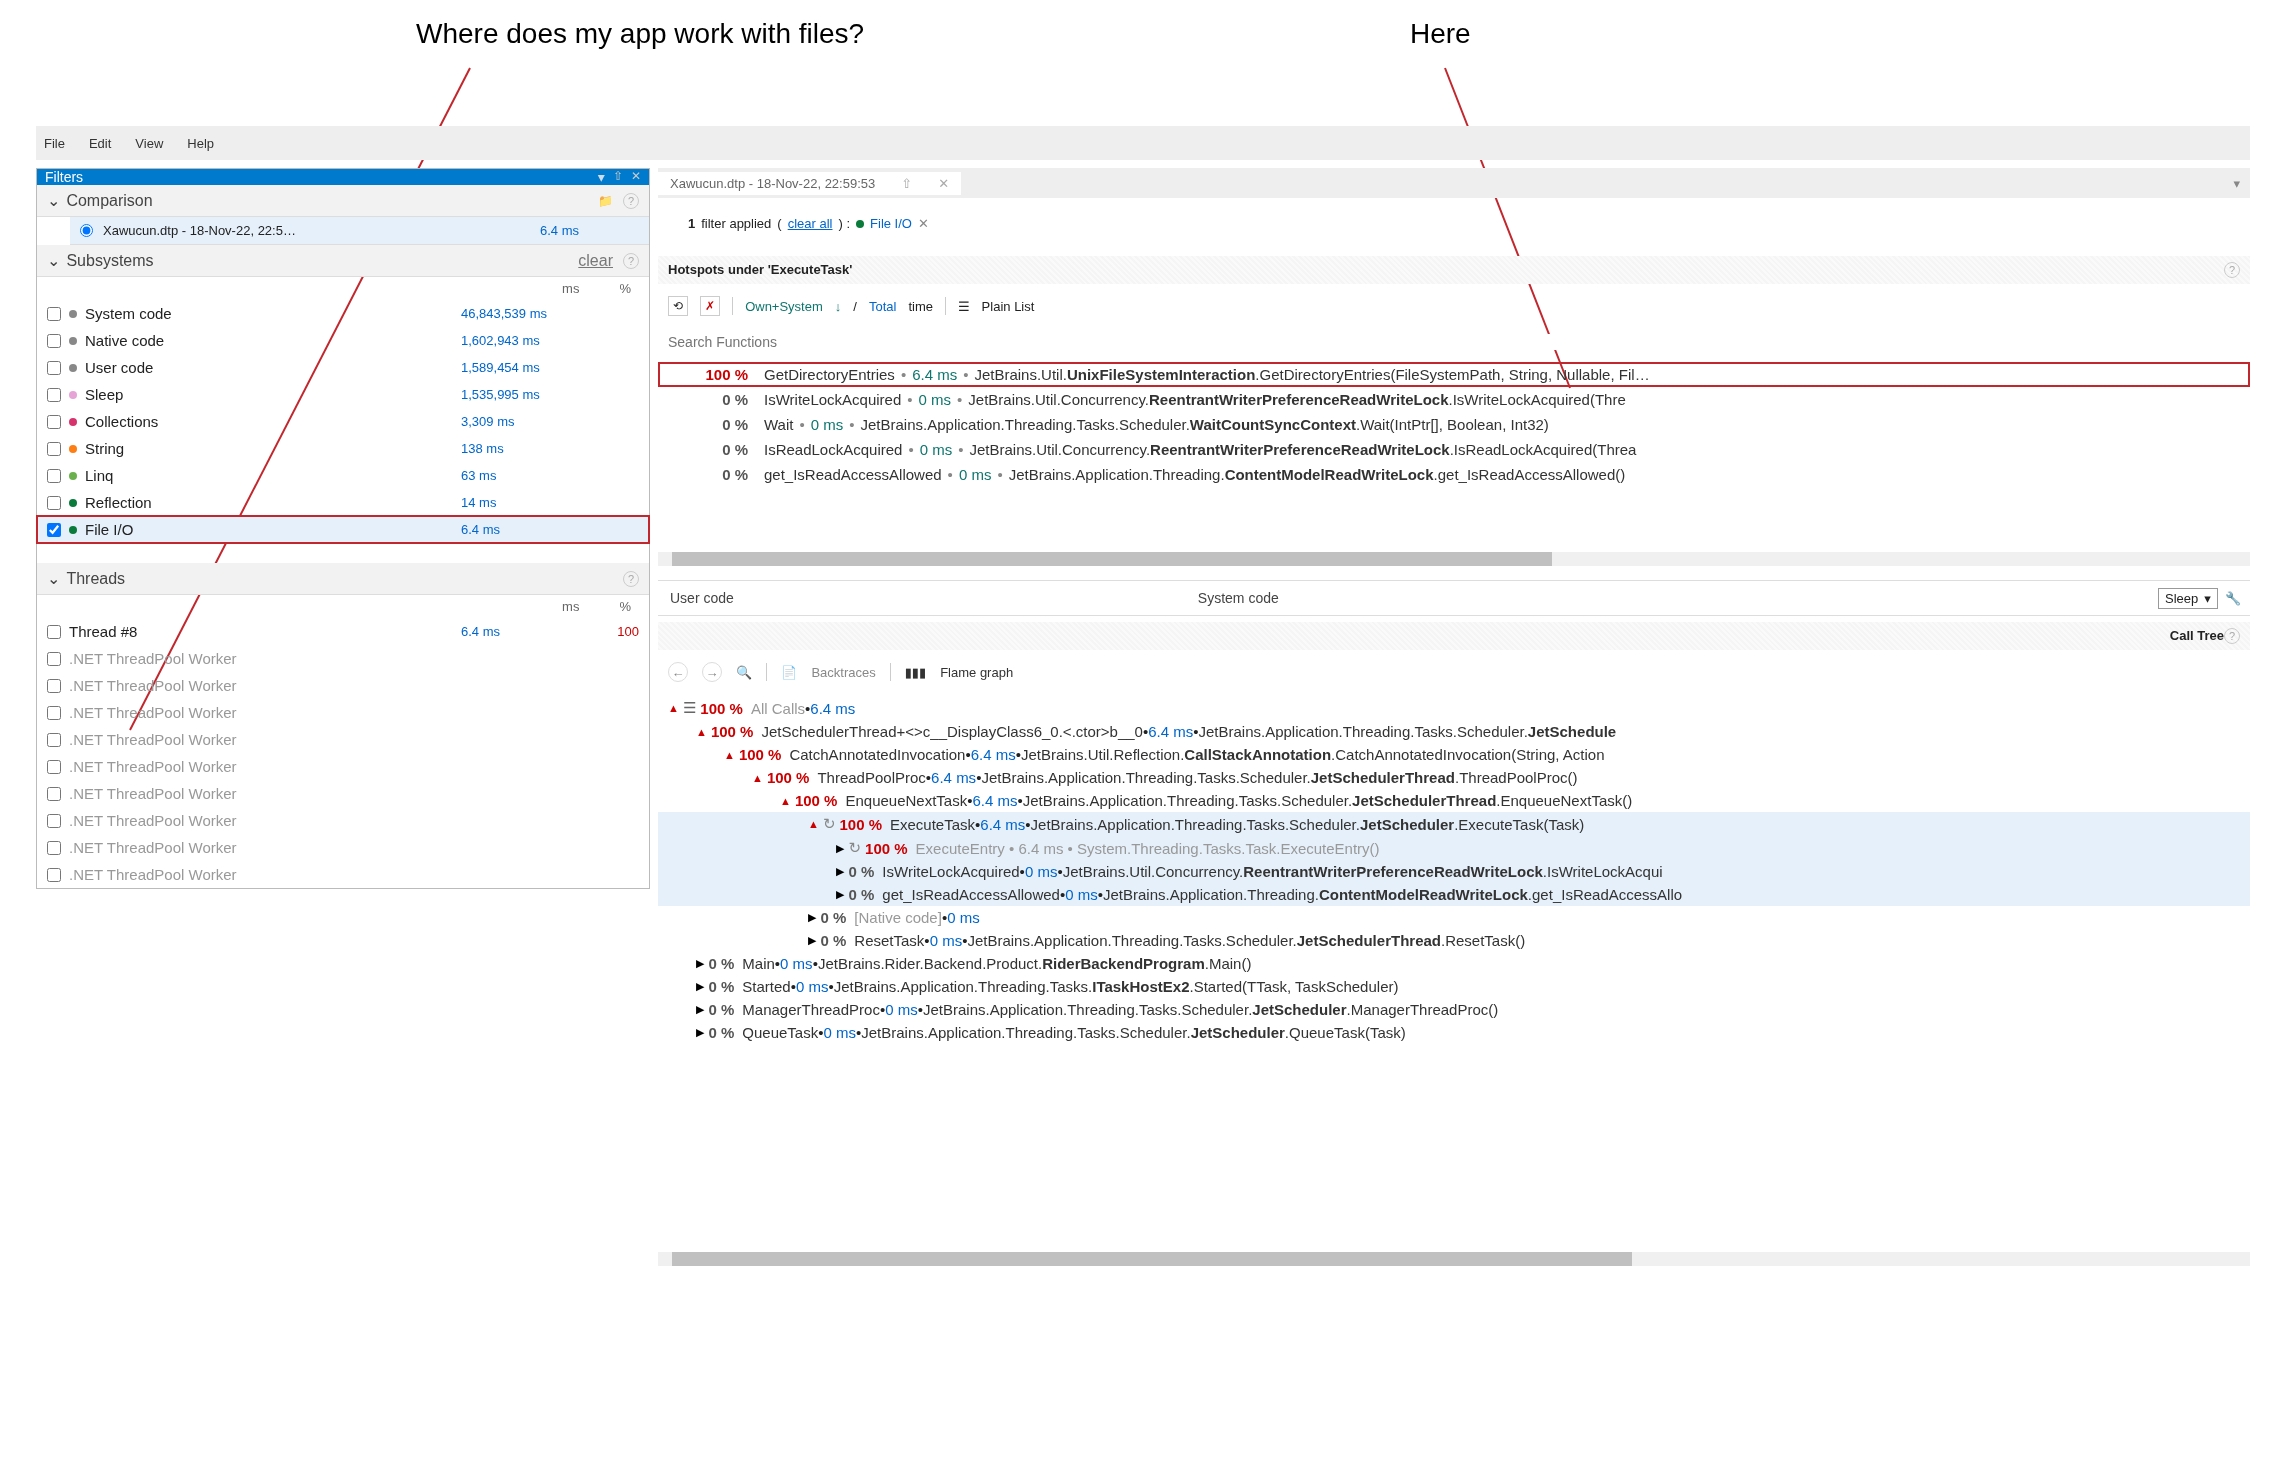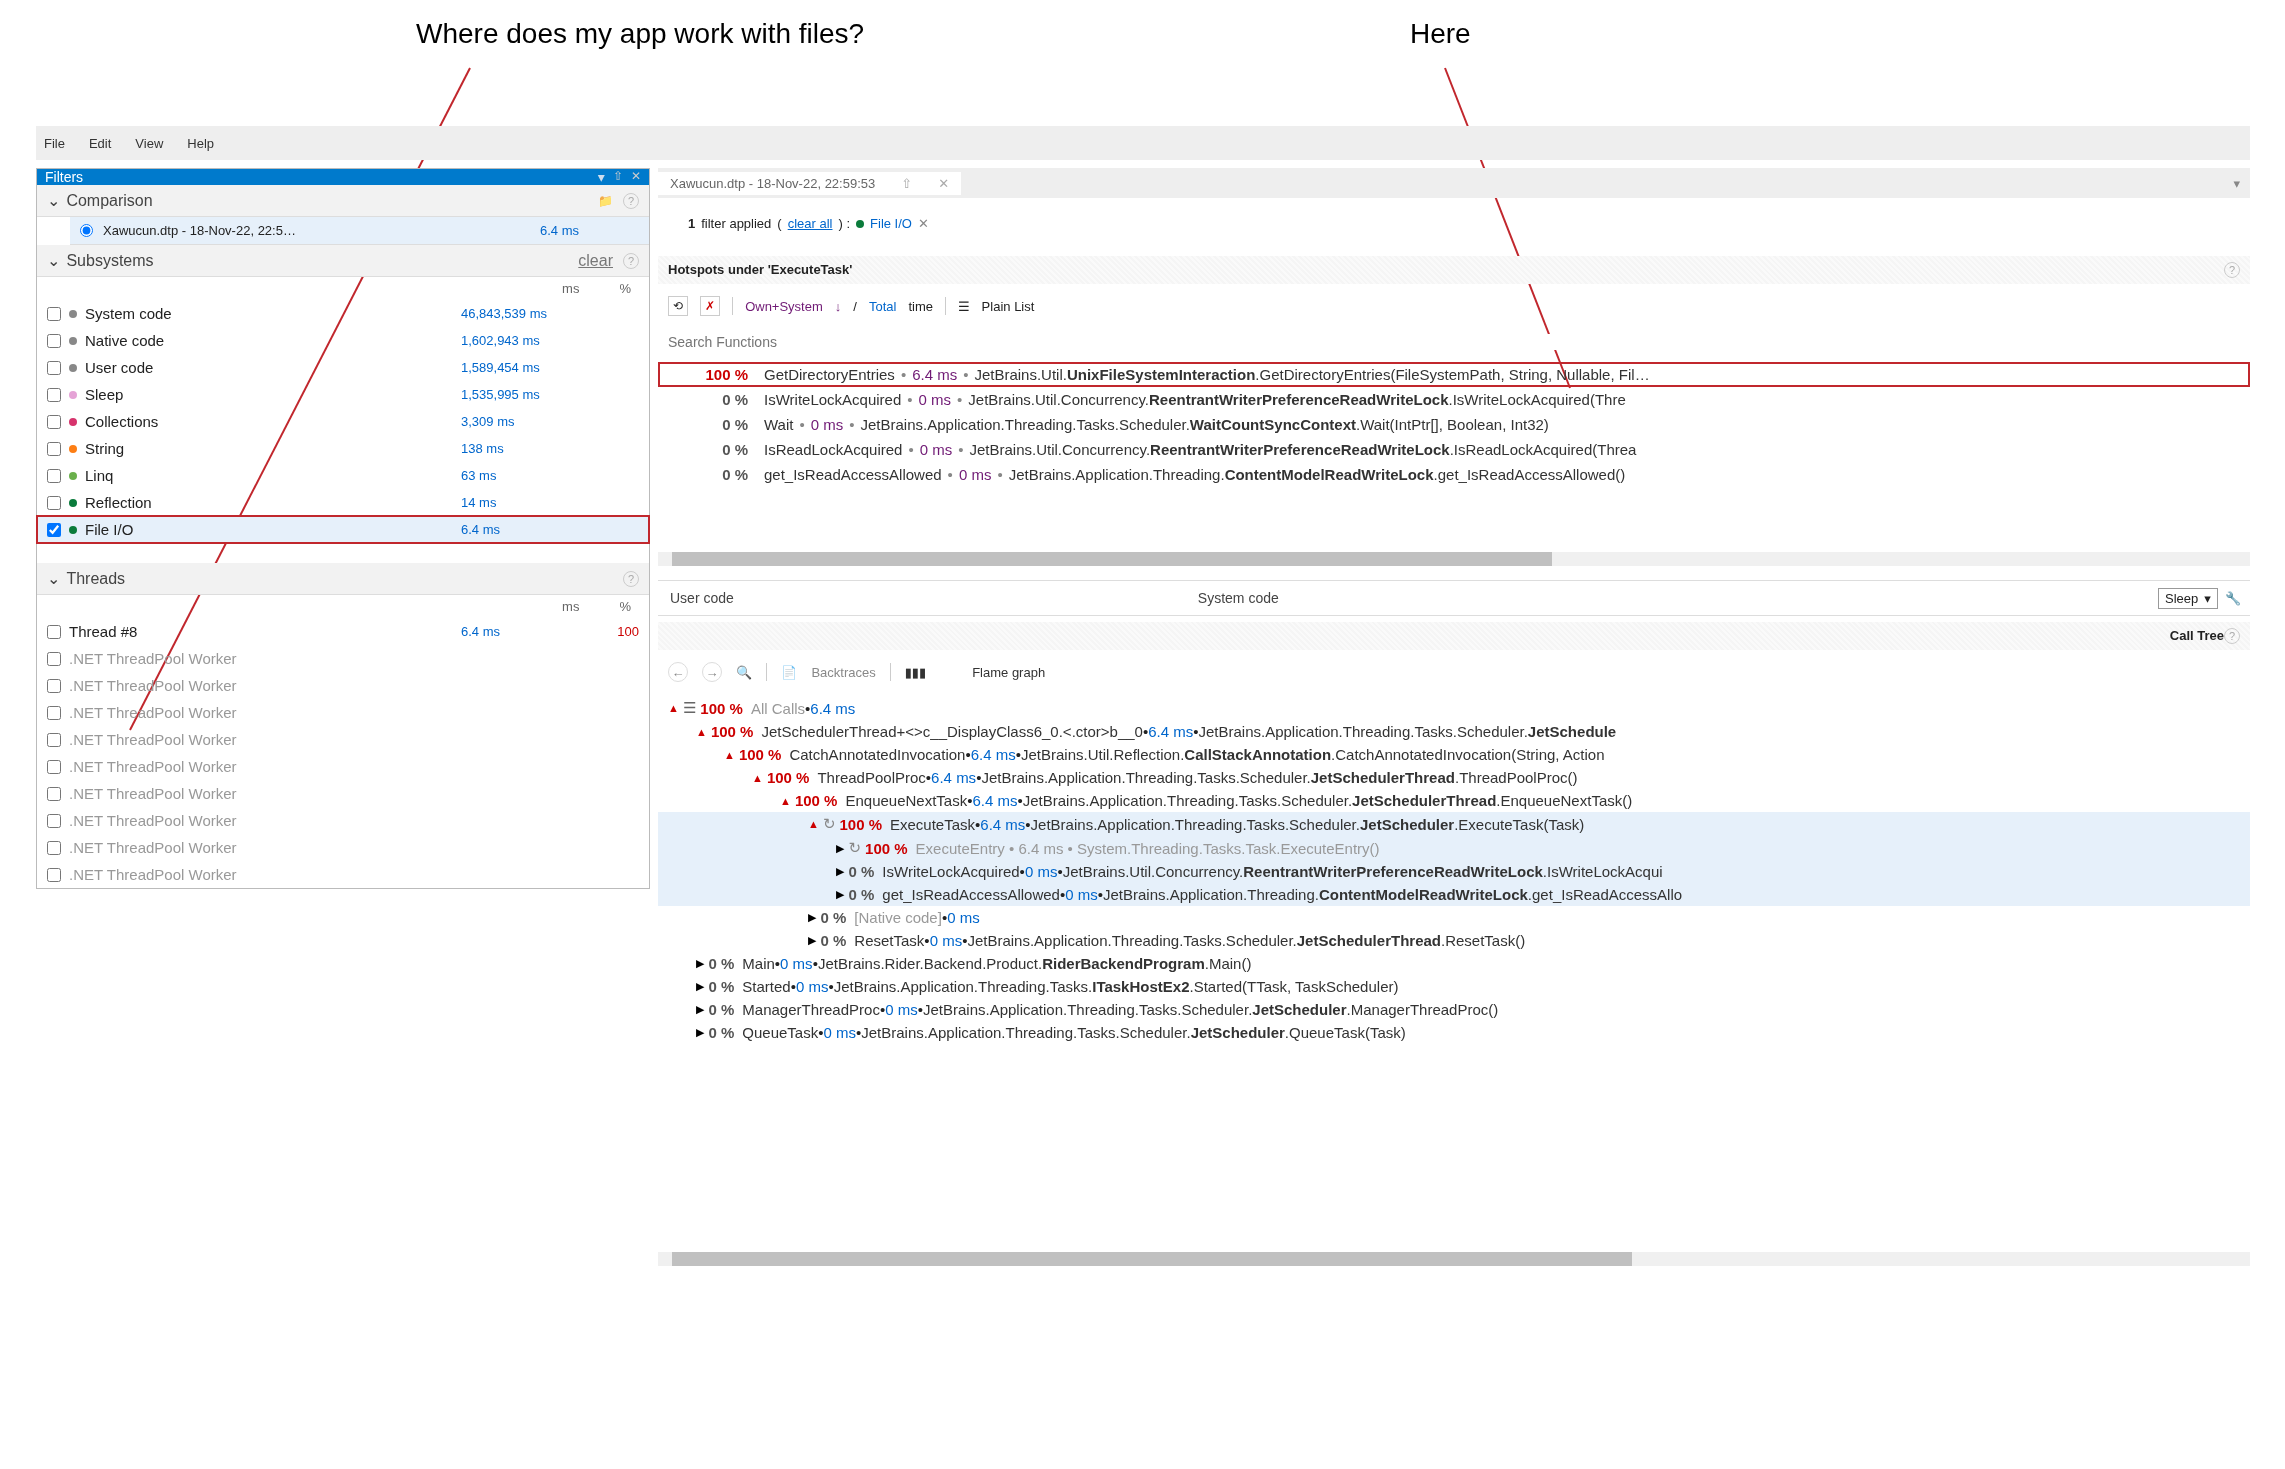--- a/index.html
+++ b/index.html
@@ -41,21 +41,21 @@
   .search-row { position: absolute; top: 330px; left: 658px; width: 1592px; padding: 4px 10px; }
   .search-row input { border: none; width: 100%; font-size: 14px; color: #999; outline: none; }
 
   .hotspot-list { position: absolute; top: 362px; left: 658px; width: 1592px; }
   .hotspot-row { display: flex; align-items: center; padding: 4px 10px 4px 30px; white-space: nowrap; overflow: hidden; font-size: 15px; }
   .hotspot-row.first { outline: 2px solid #c1272d; outline-offset: -2px; }
   .hotspot-row .pct { width: 60px; text-align: right; color: #c00; margin-right: 16px; }
   .hotspot-row.zero .pct { color: #555; font-weight: 600; }
   .hotspot-row.first .pct { font-weight: 600; }
   .hotspot-row .bullet { margin: 0 6px; color: #888; }
-  .teal { color: #701a75; }
+  .teal { color: #0f766e; }
   .blue { color: #0066cc; }
   .dark { color: #333; }
 
   .scrollbar-h { height: 14px; background: #f0f0f0; position: relative; }
   .scrollbar-thumb { position: absolute; height: 100%; background: #c0c0c0; }
 
   .timeline { position: absolute; top: 580px; left: 658px; width: 1592px; height: 36px; display: flex; align-items: center; border-top: 1px solid #ddd; border-bottom: 1px solid #ddd; }
   .timeline .seg { padding: 0 12px; font-size: 14px; color: #444; }
   .timeline .sel { border: 1px solid #999; padding: 2px 6px; display: flex; align-items: center; gap: 6px; }
 
@@ -387,21 +387,21 @@
 </div>
 <div class="calltree-toolbar">
   <span style="border:1px solid #ddd;border-radius:50%;width:20px;height:20px;display:inline-flex;align-items:center;justify-content:center;">←</span>
   <span style="border:1px solid #ddd;border-radius:50%;width:20px;height:20px;display:inline-flex;align-items:center;justify-content:center;">→</span>
   <span>🔍</span>
   <span class="sep"></span>
   <span>📄</span>
   <span>Backtraces</span>
   <span class="sep"></span>
   <span style="color:#333;">▮▮▮</span>
-  <span style="color:#333;margin-left:32px;">Flame graph</span>
+  <span style="color:#333;">Flame graph</span>
 </div>
 <div class="calltree" id="calltree-rows">
     <div class="ct-row" style="padding-left: 10px;">
       <span class="tri ">▲</span>
       <span style="color:#666;margin-right:4px;">☰</span>
       <span class="pctred">100 %</span>
       <span class="grey">All Calls</span>
       <span class="bullet"> • </span>
       <span class="blue">6.4 ms</span>
     </div>

